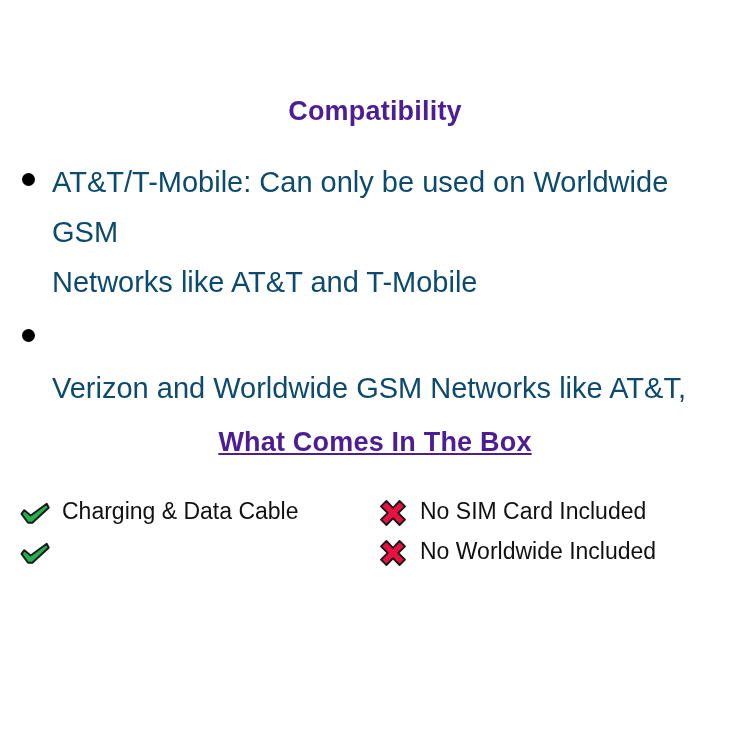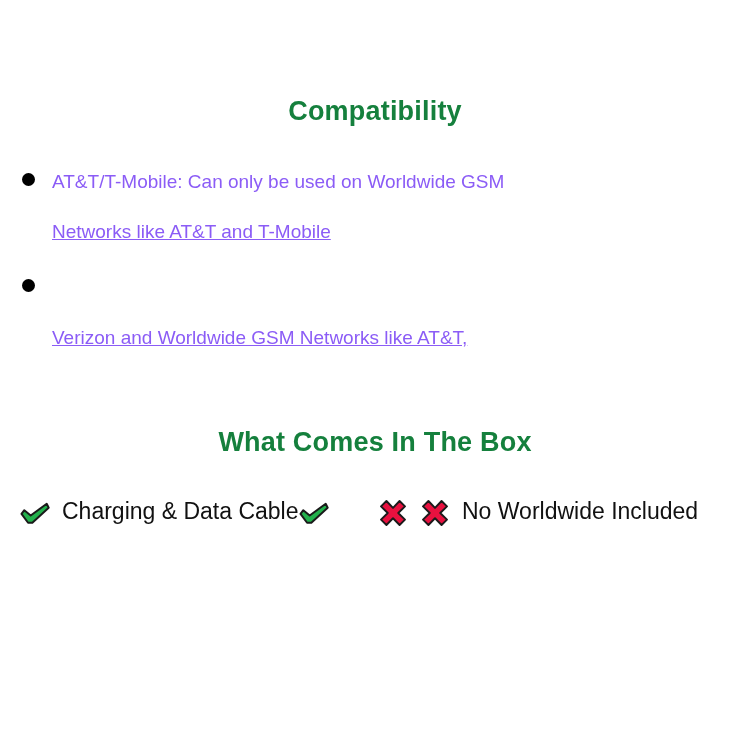--- a/index.html
+++ b/index.html
@@ -20,33 +20,34 @@
     height: 750px;
     box-sizing: border-box;
   }
 
   
   .section-heading {
     text-align: center;
     font-weight: bold;
     font-size: 27px;
     letter-spacing: 0.2px;
-    color: #15803d;
+    color: #4c1d95;
   }
   #heading-compatibility {
     position: absolute;
     left: 0;
     right: 0;
     top: 96px;
   }
   #heading-box {
     position: absolute;
     left: 0;
     right: 0;
     top: 427px;
+    text-decoration: underline;
   }
 
   
   .bullet-list {
     position: absolute;
     left: 22px;
     top: 157px;
     width: 712px;
   }
   .bullet-item {
@@ -57,43 +58,42 @@
   .bullet-dot {
     flex: 0 0 auto;
     width: 13px;
     height: 13px;
     border-radius: 50%;
     background: #000000;
     margin-top: 16px;
     margin-right: 12px;
   }
   .bullet-text {
-    font-size: 19px;
+    font-size: 29px;
     line-height: 50px;
-    color: #8b5cf6;
+    color: #0c4a6e;
     text-indent: 0;
     padding-left: 5px;
   }
   .bullet-text .wrap-indent {
     display: inline;
-    text-decoration: underline;
   }
 
   
   .box-grid {
     position: absolute;
     left: 20px;
     top: 494px;
     width: 714px;
     display: flex;
     gap: 0px;
   }
   .box-col {
     display: flex;
-    flex-direction: row;
+    flex-direction: column;
   }
   .box-col.left  { width: 358px; }
   .box-col.right { width: 356px; }
 
   .box-item {
     display: flex;
     align-items: flex-start;
     margin-bottom: 6px;
   }
   .box-icon {
@@ -161,20 +161,21 @@
     </div>
 
     <div class="box-col right">
 
       <div class="box-item">
         <span class="box-icon">
           <svg viewBox="0 0 32 32" xmlns="http://www.w3.org/2000/svg">
             <path d="M9.0 3.2 L16.0 10.6 L23.0 3.2 L28.8 9.0 L21.6 16.0 L28.8 23.0 L23.0 28.8 L16.0 21.6 L9.0 28.8 L3.2 23.0 L10.4 16.0 L3.2 9.0 Z" fill="#e8113f" stroke="#1a1a1a" stroke-width="2.0" stroke-linejoin="round"></path>
           </svg>
         </span>
+        <span class="box-label">No SIM Card Included</span>
       </div>
 
       <div class="box-item">
         <span class="box-icon">
           <svg viewBox="0 0 32 32" xmlns="http://www.w3.org/2000/svg">
             <path d="M9.0 3.2 L16.0 10.6 L23.0 3.2 L28.8 9.0 L21.6 16.0 L28.8 23.0 L23.0 28.8 L16.0 21.6 L9.0 28.8 L3.2 23.0 L10.4 16.0 L3.2 9.0 Z" fill="#e8113f" stroke="#1a1a1a" stroke-width="2.0" stroke-linejoin="round"></path>
           </svg>
         </span>
         <span class="box-label">No Worldwide Included</span>
       </div>

